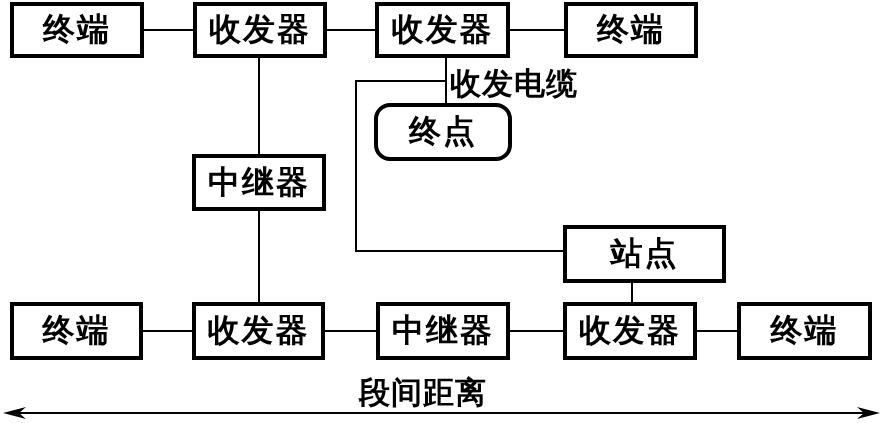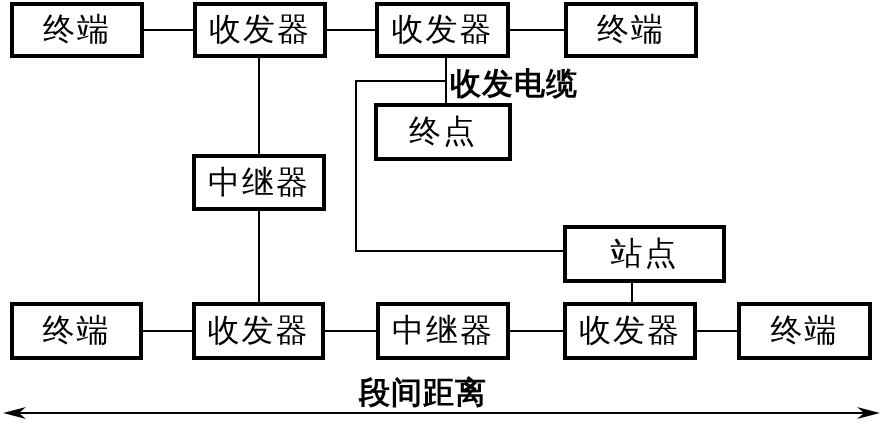--- a/index.html
+++ b/index.html
@@ -14,21 +14,21 @@
   }
   .node {
     position: absolute;
     box-sizing: border-box;
     border: 4px solid #000000;
     background: #ffffff;
     display: flex;
     align-items: center;
     justify-content: center;
     font-size: 32px;
-    font-weight: normal;
+    font-weight: bold;
     color: #000000;
     letter-spacing: 2px;
     white-space: nowrap;
   }
   .line {
     position: absolute;
     background: #000000;
   }
   .floating-label {
     position: absolute;
@@ -38,21 +38,21 @@
     letter-spacing: 1px;
     white-space: nowrap;
   }
 
   
   #n-terminal-tl     { left: 10px;  top: 2px;   width: 134px; height: 56px; }
   #n-transceiver-tl  { left: 193px; top: 2px;   width: 134px; height: 56px; }
   #n-transceiver-tr  { left: 375px; top: 2px;   width: 135px; height: 56px; }
   #n-terminal-tr     { left: 564px; top: 2px;   width: 134px; height: 56px; }
   
-  #n-terminator      { left: 374px; top: 103px; width: 138px; height: 58px; }
+  #n-terminator      { left: 374px; top: 103px; width: 138px; height: 58px; border-radius: 16px; }
   #n-repeater-mid    { left: 192px; top: 154px; width: 134px; height: 57px; }
   #n-station         { left: 563px; top: 225px; width: 163px; height: 58px; }
   
   #n-terminal-bl     { left: 10px;  top: 302px; width: 133px; height: 58px; }
   #n-transceiver-bl  { left: 192px; top: 302px; width: 133px; height: 58px; }
   #n-repeater-bot    { left: 376px; top: 302px; width: 134px; height: 58px; }
   #n-transceiver-br  { left: 563px; top: 302px; width: 134px; height: 58px; }
   #n-terminal-br     { left: 737px; top: 302px; width: 135px; height: 58px; }
 
   

